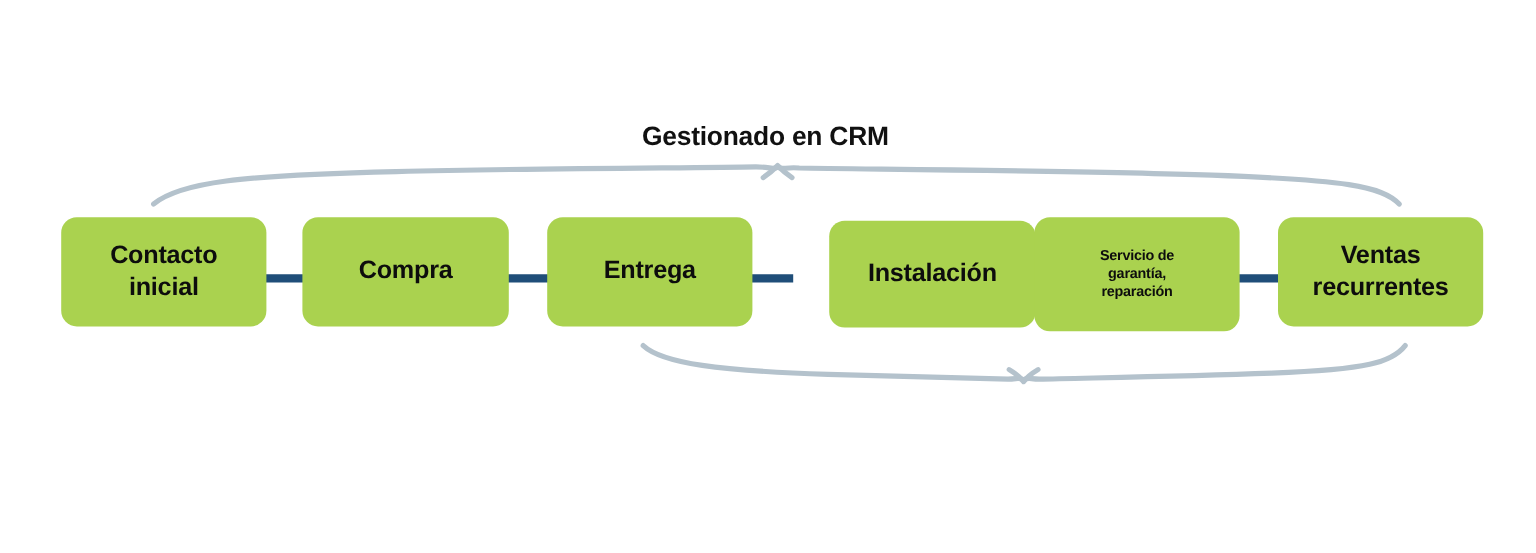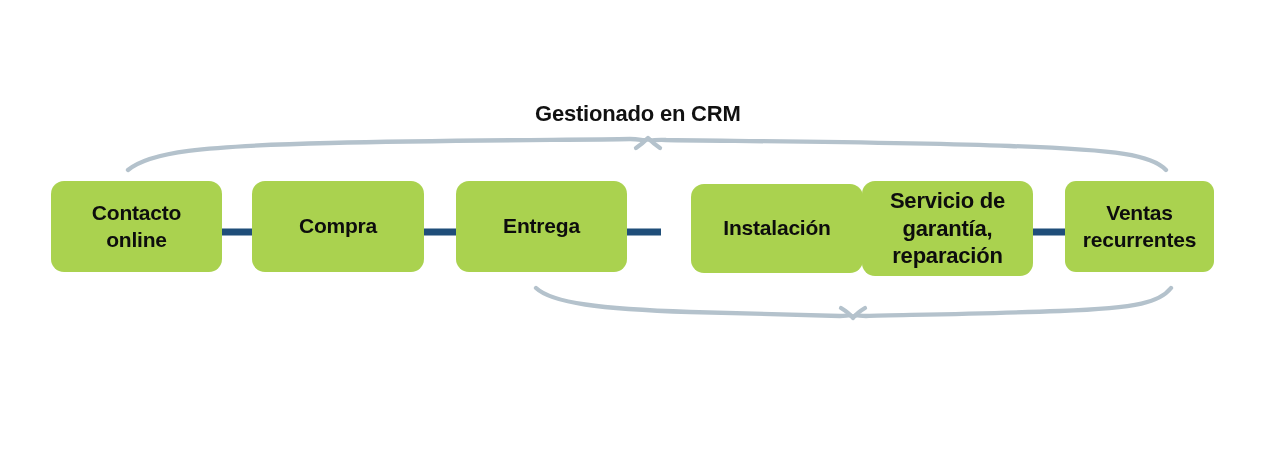--- a/index.html
+++ b/index.html
@@ -39,21 +39,21 @@
   .stage-label {
     color: #0d0d0d;
     font-weight: bold;
     font-family: "Liberation Sans", sans-serif;
     line-height: 1.26;
     letter-spacing: -0.2px;
     white-space: pre-line;
     padding: 0 6px;
   }
   .size-lg { font-size: 21px; }
-  .size-sm { font-size: 22px; }
+  .size-sm { font-size: 12px; }
   .brace-caption {
     position: absolute;
     color: #111111;
     font-weight: bold;
     font-size: 22px;
     font-family: "Liberation Sans", sans-serif;
     letter-spacing: -0.2px;
     white-space: nowrap;
     text-align: right;
   }
@@ -93,42 +93,42 @@
       <line x1="219" y1="232" x2="255" y2="232" stroke="#1F4E79" stroke-width="7"></line>
       <line x1="421" y1="232" x2="459" y2="232" stroke="#1F4E79" stroke-width="7"></line>
       <line x1="624" y1="232" x2="661" y2="232" stroke="#1F4E79" stroke-width="7"></line>
       <line x1="827" y1="232" x2="865" y2="232" stroke="#1F4E79" stroke-width="7"></line>
       <line x1="1030" y1="232" x2="1068" y2="232" stroke="#1F4E79" stroke-width="7"></line>
     </g>
   </svg>
 
   <div class="stage-box" style="left:51px; top:181px; width:171px; height:91px;">
     <span class="stage-label size-lg">Contacto
-online</span>
+inicial</span>
   </div>
 
   <div class="stage-box" style="left:456px; top:181px; width:171px; height:91px;">
     <span class="stage-label size-lg">Entrega</span>
   </div>
 
   <div class="stage-box" style="left:252px; top:181px; width:172px; height:91px;">
     <span class="stage-label size-lg">Compra</span>
   </div>
 
   <div class="stage-box" style="left:658px; top:184px; width:172px; height:89px;margin-left:33px;">
     <span class="stage-label size-lg">Instalación</span>
   </div>
 
   <div class="stage-box" style="left:862px; top:181px; width:171px; height:95px;">
     <span class="stage-label size-sm">Servicio de
 garantía,
 reparación</span>
   </div>
 
-  <div class="stage-box" style="left:1065px; top:181px; width:149px; height:91px;border-radius:11px;">
+  <div class="stage-box" style="left:1065px; top:181px; width:171px; height:91px;">
     <span class="stage-label size-lg">Ventas
 recurrentes</span>
   </div>
 
   <div class="brace-caption" style="left:535px; top:101px;">Gestionado en CRM</div>
 
 
 </div>
 
 </body></html>

